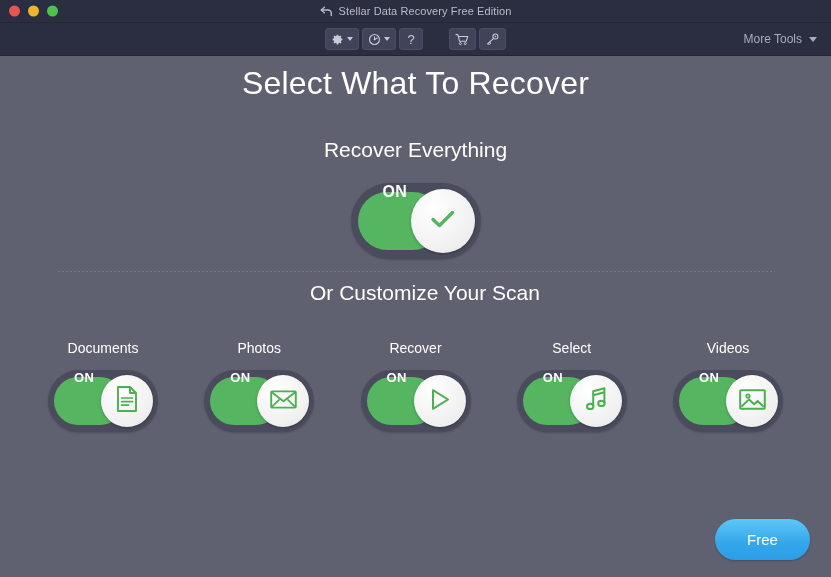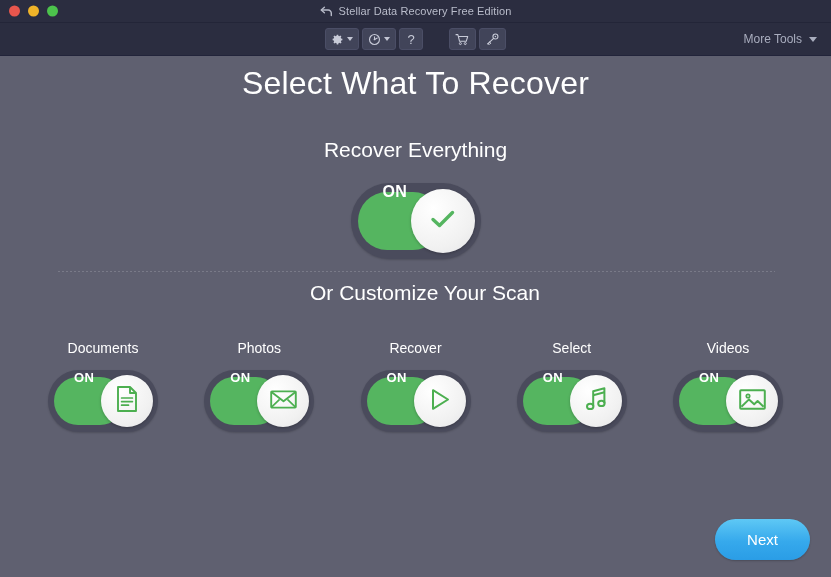--- a/index.html
+++ b/index.html
@@ -488,15 +488,15 @@
                 <circle cx="10" cy="9" r="1.7" fill="none" stroke="#4caf50" stroke-width="1.7"></circle>
                 <path d="M3.4 19.8 L11 12.4 L16.2 17.2 L19.6 14 L25.6 19.8" fill="none" stroke="#4caf50" stroke-width="2" stroke-linejoin="round"></path>
               </svg>
             </span>
           </span>
         </div>
       </div>
 
     </div>
 
-    <button class="next-button">Next</button>
+    <button class="next-button">Free</button>
   </div>
 </div>
 
 </body></html>

